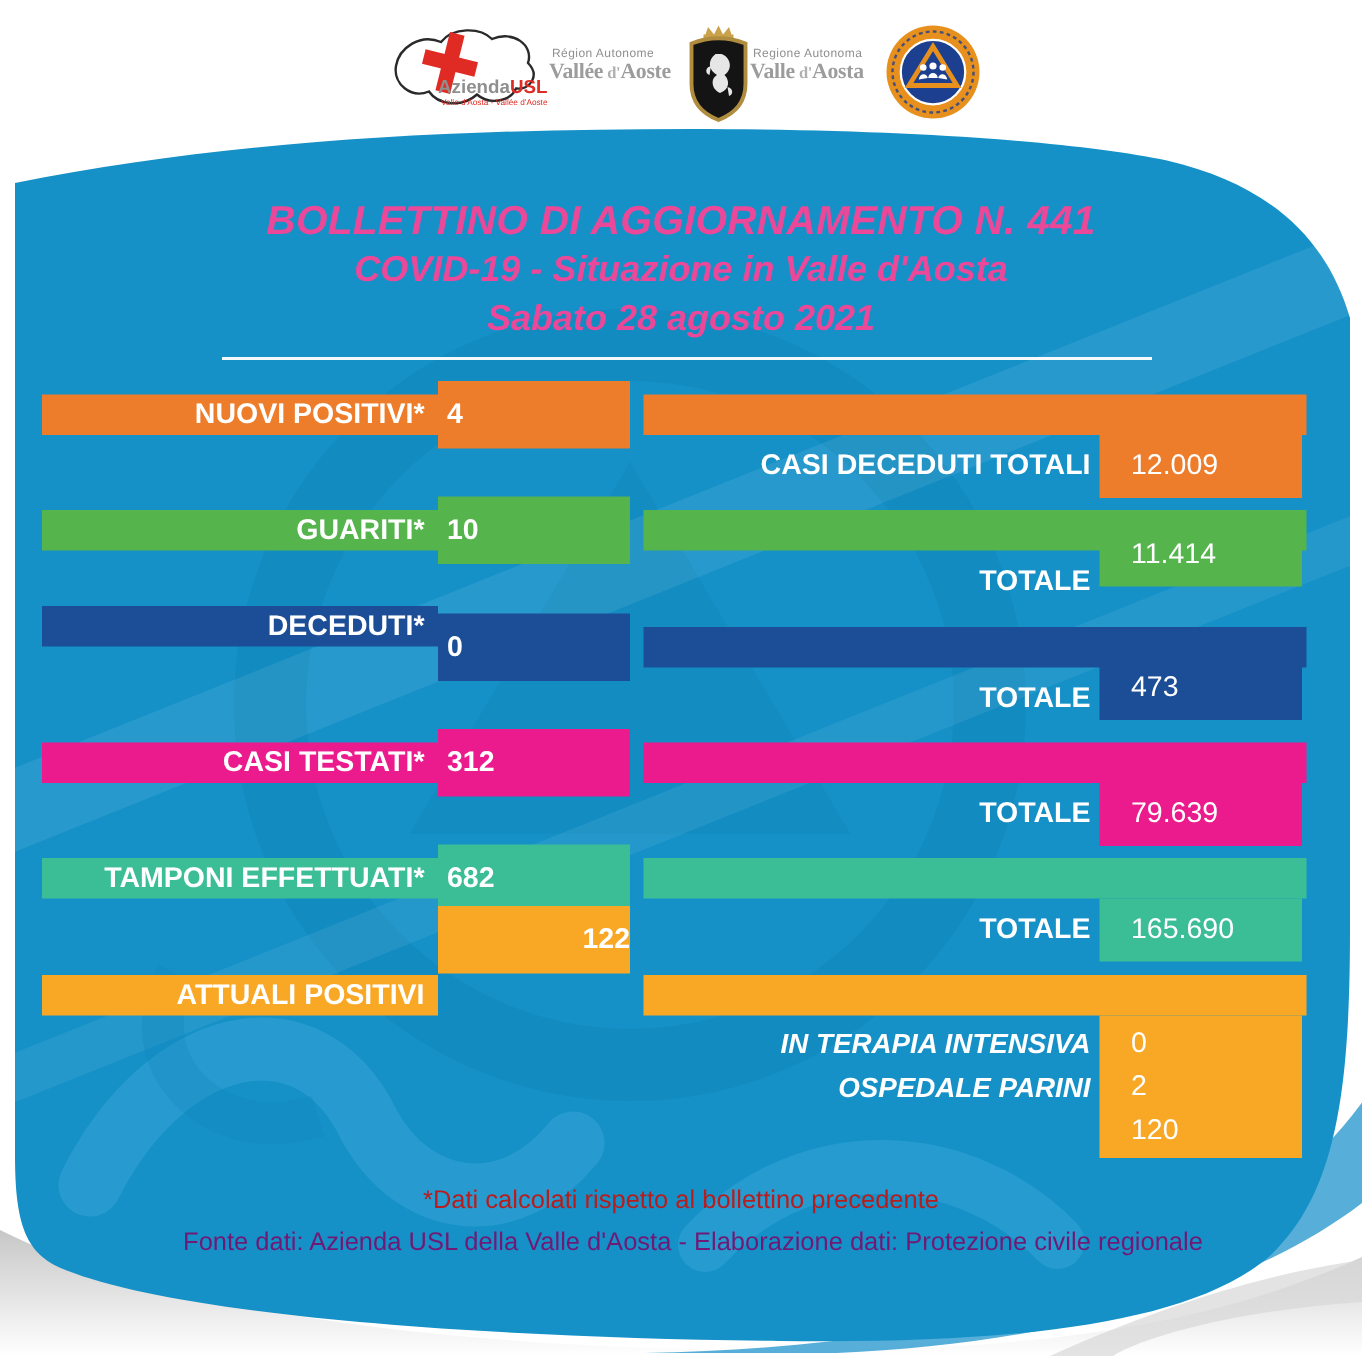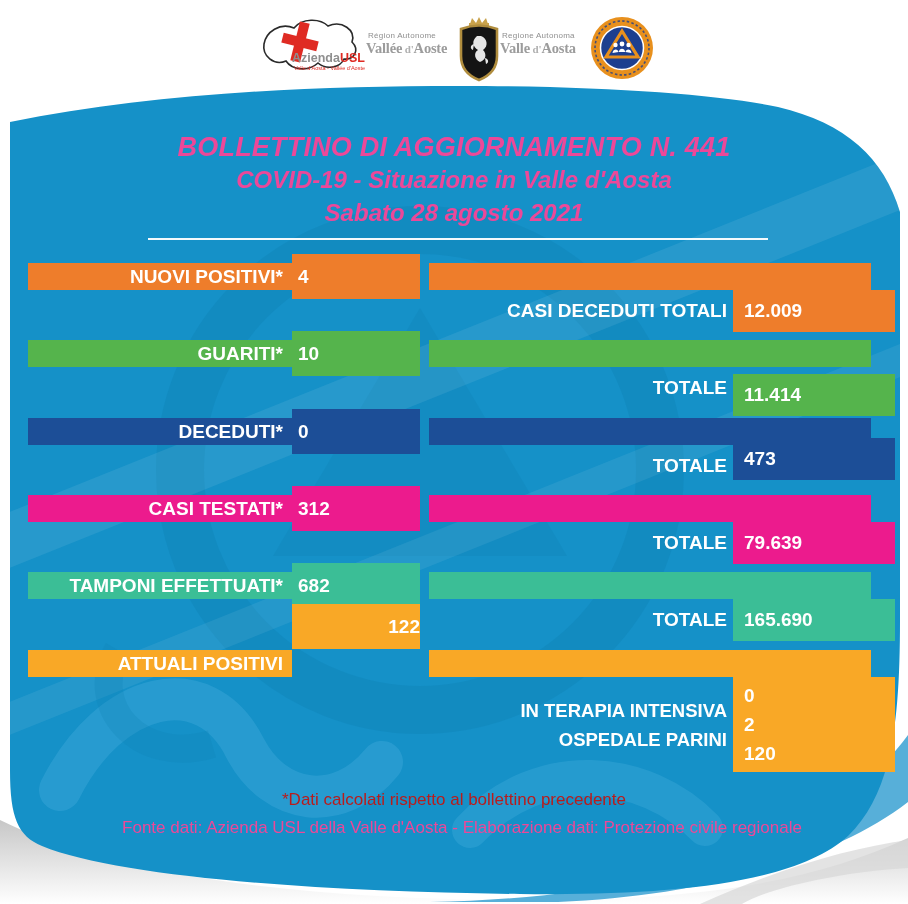--- a/index.html
+++ b/index.html
@@ -22,34 +22,34 @@
   .title .t3{font-size:24px;line-height:34px;}
   .sep{left:148px;top:238px;width:620px;height:2px;background:rgba(255,255,255,.95);}
 
   
   .bar,.vtab,.htab{position:absolute;background:var(--c);z-index:2;}
   .bar-left{left:28px;width:264px;height:27px;color:#fff;font-weight:bold;font-size:19px;
             text-align:right;line-height:27px;padding-right:9px;box-sizing:border-box;}
   .vtab{left:292px;width:128px;height:45px;color:#fff;font-weight:bold;font-size:19px;
         padding:9px 0 0 6px;box-sizing:border-box;line-height:27px;}
   .bar-right{left:429px;width:442px;height:27px;}
-  .htab{left:733px;width:162px;color:#fff;font-weight:bold;font-size:19px;
-        padding-left:11px;box-sizing:border-box;}
+  .htab{left:733px;width:135px;color:#fff;font-weight:normal;font-size:19px;
+        padding-left:21px;box-sizing:border-box;}
   .htab.short{height:42px;line-height:42px;}
   .tlabel{position:absolute;right:181px;left:330px;text-align:right;color:#fff;
           font-weight:bold;font-size:19px;z-index:2;}
   .tlabel.short{height:42px;line-height:42px;}
   .bk-line{height:29px;line-height:29px;}
   .htab.tall{height:95px;padding-top:4px;}
-  .tlabel.tall{padding-top:19px;}
+  .tlabel.tall{padding-top:4px;font-style:italic;}
   .bk-label{font-size:18.5px;}
 
   
   .footnote{left:0;right:0;top:790px;text-align:center;color:#b91c1c;font-size:17px;}
-  .source{left:16px;right:0;top:818px;text-align:center;color:#ec4899;font-size:17px;}
+  .source{left:16px;right:0;top:818px;text-align:center;color:#701a75;font-size:17px;}
 </style>
 </head>
 <body>
 
 <div id="canvas">
 
   <svg id="bg" viewBox="0 0 908 904" xmlns="http://www.w3.org/2000/svg">
     <defs>
       <linearGradient id="gs" x1="0" y1="0" x2="0" y2="1">
         <stop offset="0" stop-color="#bdbdbd"></stop>
@@ -136,25 +136,25 @@
     <div class="bar bar-right" style="top: 263px; --c: #EE7D2B;"></div>
     <div class="tlabel short" style="top:290px">CASI DECEDUTI TOTALI</div>
     <div class="htab short" style="top: 290px; --c: #EE7D2B;">12.009</div>
   </div>
 
   <div>
     <div class="bar bar-left" style="top: 340px; --c: #55B44C;">GUARITI*</div>
     <div class="vtab" style="top: 331px; --c: #55B44C;">10</div>
     <div class="bar bar-right" style="top: 340px; --c: #55B44C;"></div>
     <div class="tlabel short" style="top:367px">TOTALE</div>
-    <div class="htab short" style="top: 374px; --c: #55B44C;">11.414</div>
+    <div class="htab short" style="top: 349px; --c: #55B44C;">11.414</div>
   </div>
 
   <div>
-    <div class="bar bar-left" style="top: 418px; padding-left: 34px; --c: #1C4E97;">DECEDUTI*</div>
+    <div class="bar bar-left" style="top: 404px; padding-left: 34px; --c: #1C4E97;">DECEDUTI*</div>
     <div class="vtab" style="top: 409px; --c: #1C4E97;">0</div>
     <div class="bar bar-right" style="top: 418px; --c: #1C4E97;"></div>
     <div class="tlabel short" style="top:445px">TOTALE</div>
     <div class="htab short" style="top: 438px; --c: #1C4E97;">473</div>
   </div>
 
   <div>
     <div class="bar bar-left" style="top: 495px; --c: #EC1B8D;">CASI TESTATI*</div>
     <div class="vtab" style="top: 486px; --c: #EC1B8D;">312</div>
     <div class="bar bar-right" style="top: 495px; --c: #EC1B8D;"></div>

